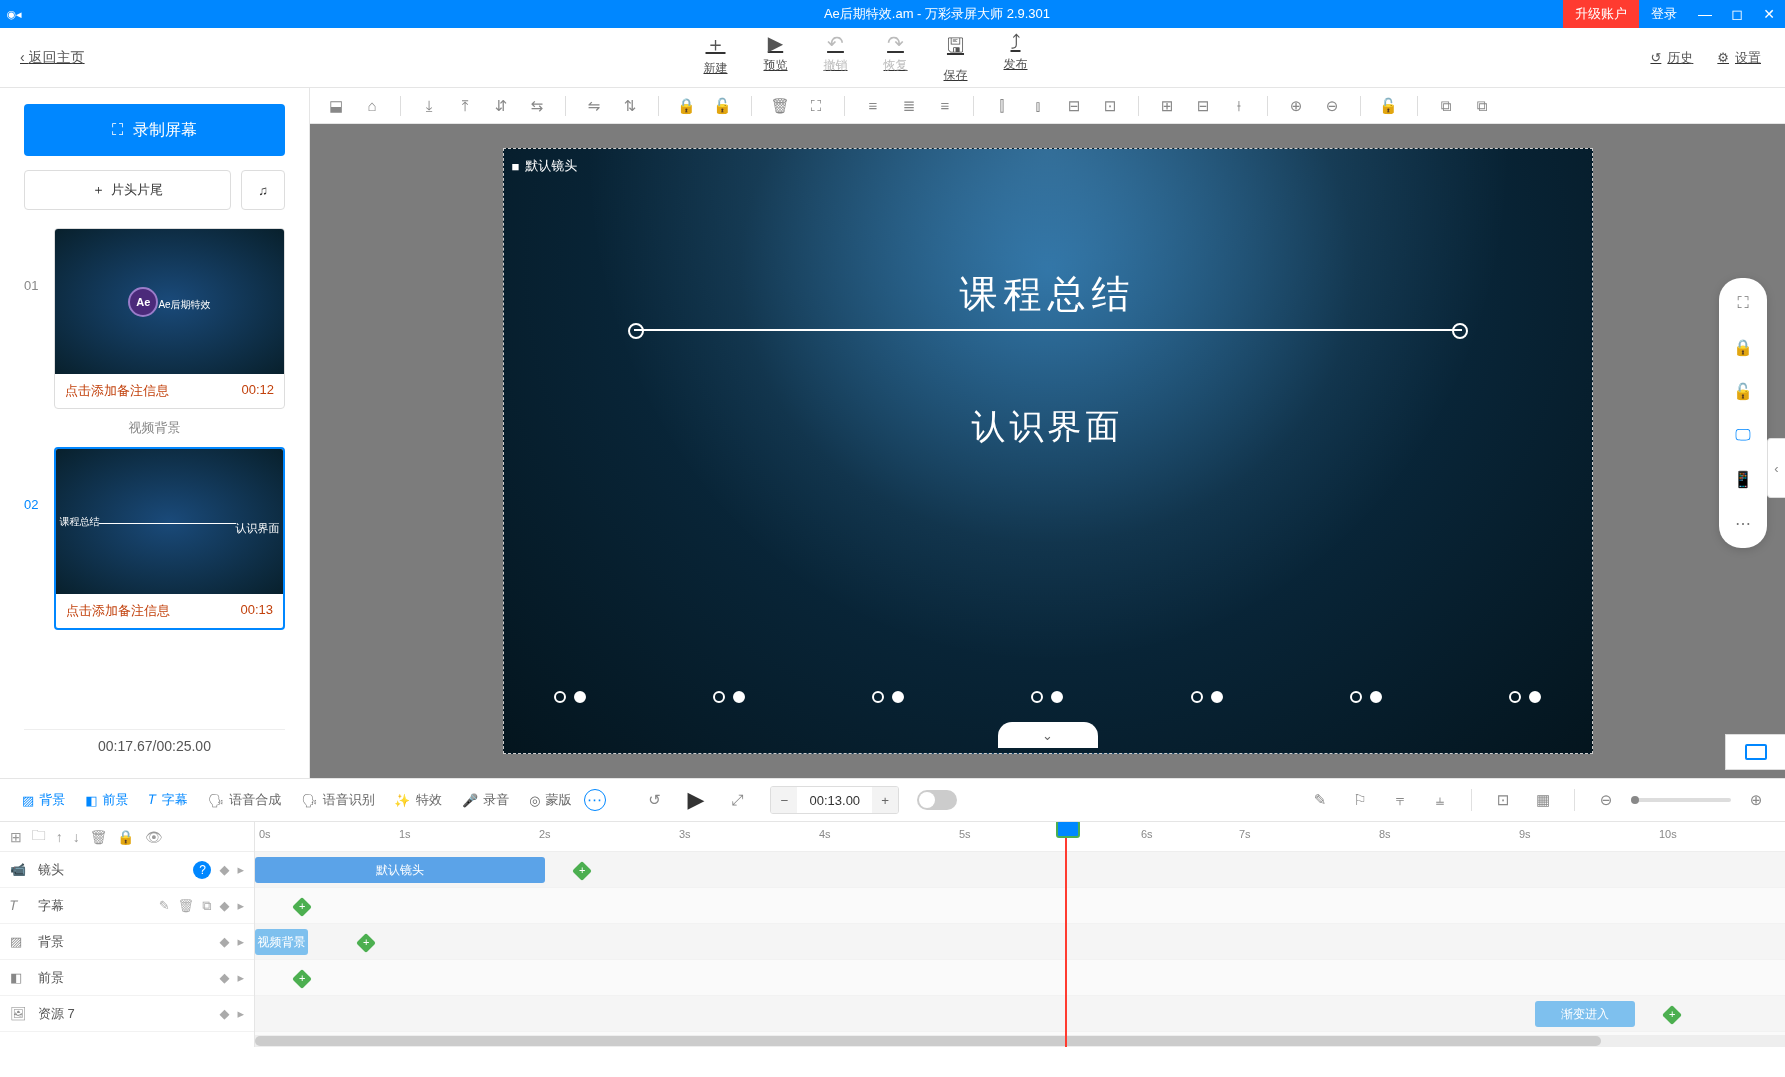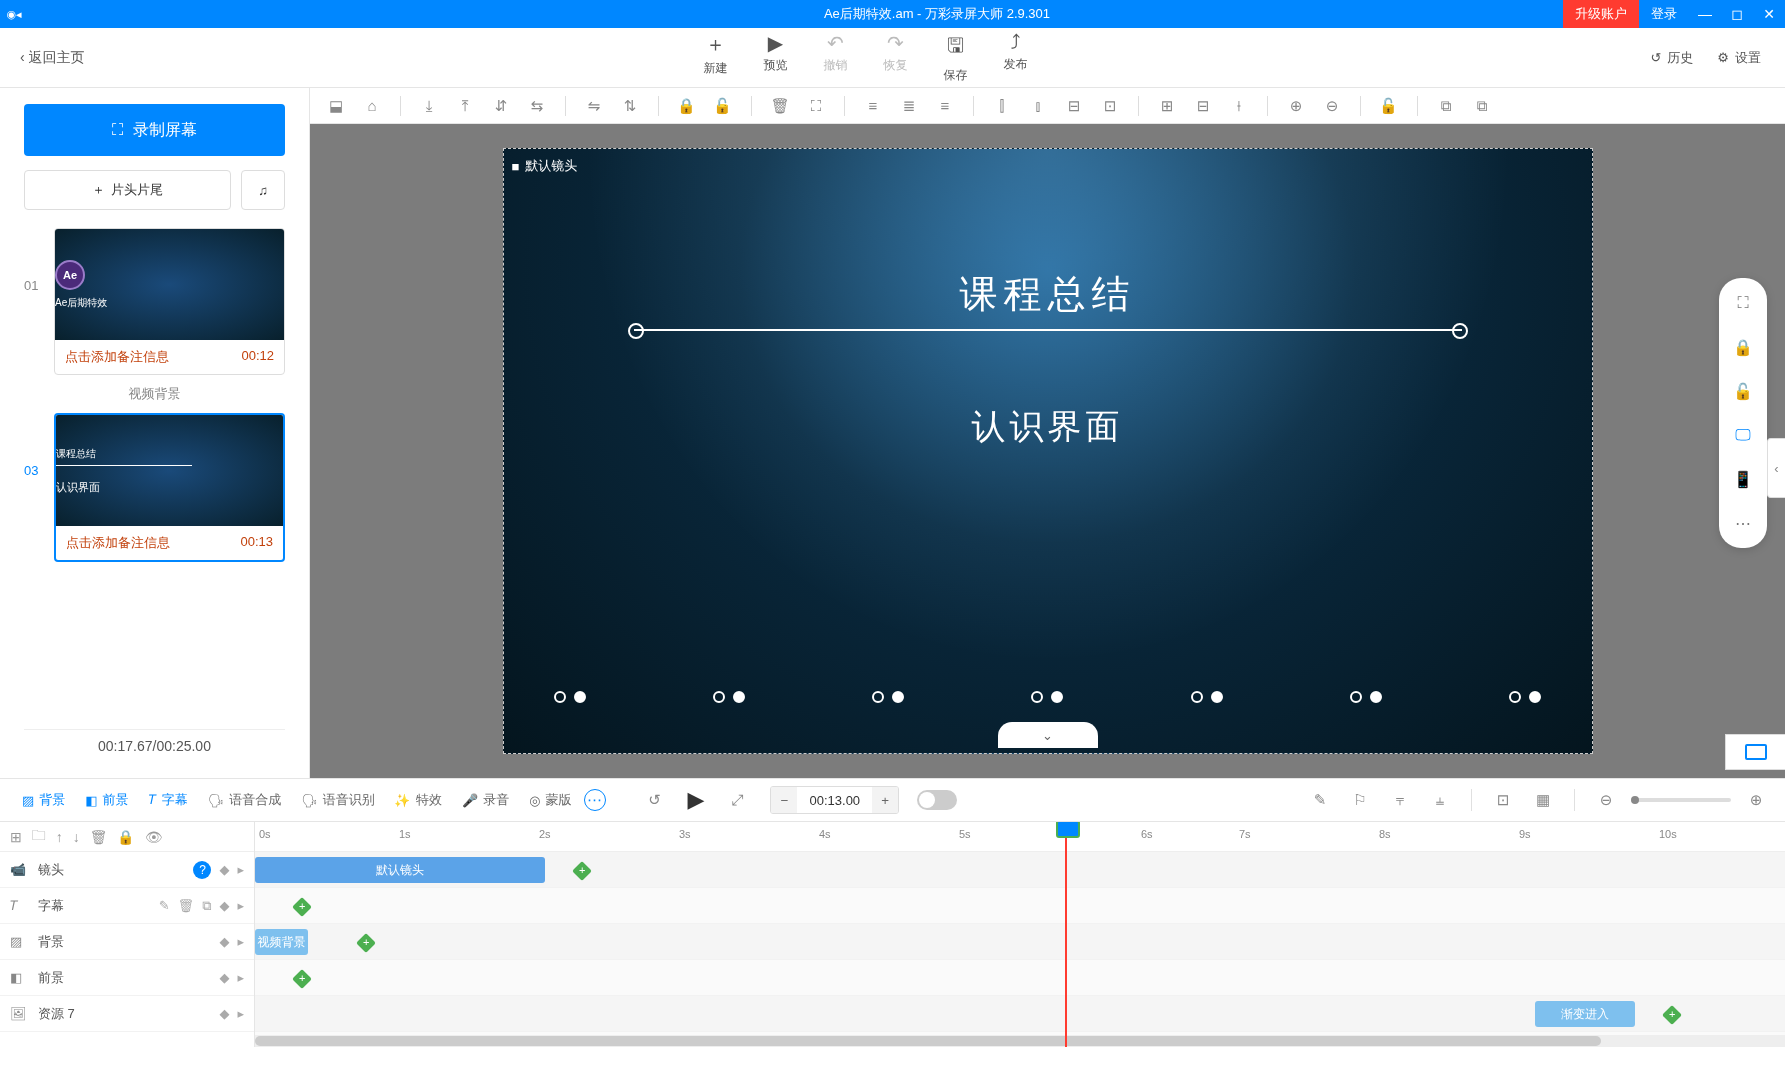--- a/index.html
+++ b/index.html
@@ -10,21 +10,21 @@
 .titlebar .logo { width: 28px; height: 28px; display: flex; align-items: center; justify-content: center; font-size: 11px; }
 .titlebar .menus { display: flex; gap: 0; }
 .titlebar .menu-item { padding: 16px 14px; line-height: 28px; font-size: 13px; cursor: pointer; margin-top: 48px; }
 .titlebar .title-center { flex: 1; text-align: center; font-size: 13px; }
 .titlebar .right-controls { display: flex; align-items: center; }
 .titlebar .upgrade { background: #ff3b30; padding: 0 12px; line-height: 28px; font-size: 13px; }
 .titlebar .login { padding: 0 12px; line-height: 28px; font-size: 13px; }
 .titlebar .win-btn { width: 32px; height: 28px; display: flex; align-items: center; justify-content: center; font-size: 14px; }
 
 
-.toolbar { height: 60px; border-bottom: 1px solid #e5e5e5; display: flex; align-items: center; }
+.toolbar { height: 60px; border-bottom: 1px solid #e5e5e5; display: flex; align-items: center; text-decoration: underline; }
 .back-home { padding: 0 20px; color: #555; font-size: 14px; cursor: pointer; }
 .toolbar-center { flex: 1; display: flex; justify-content: center; gap: 36px; }
 .toolbar-btn { display: flex; flex-direction: column; align-items: center; gap: 2px; color: #555; cursor: pointer; }
 .toolbar-btn.disabled { color: #bbb; }
 .toolbar-btn .icon { font-size: 20px; }
 .toolbar-btn .label { font-size: 12px; }
 .toolbar-right { display: flex; gap: 24px; padding: 0 24px; color: #555; }
 .toolbar-right-item { display: flex; align-items: center; gap: 6px; cursor: pointer; }
 
 
@@ -34,21 +34,21 @@
 .intro-row { display: flex; gap: 10px; margin-top: 14px; }
 .intro-btn { flex: 1; height: 40px; border: 1px solid #ddd; border-radius: 4px; display: flex; align-items: center; justify-content: center; gap: 6px; cursor: pointer; }
 .music-btn { width: 44px; height: 40px; border: 1px solid #ddd; border-radius: 4px; display: flex; align-items: center; justify-content: center; cursor: pointer; }
 .scene-list { margin-top: 18px; flex: 1; overflow-y: auto; }
 .scene-item { margin-bottom: 6px; display: flex; align-items: flex-start; gap: 8px; }
 .scene-num { width: 22px; color: #888; font-size: 13px; padding-top: 50px; }
 .scene-num.active { color: #0087ff; }
 .scene-card { flex: 1; border-radius: 4px; overflow: hidden; }
 .scene-card.active { border: 2px solid #0087ff; }
 .scene-card:not(.active) { border: 1px solid #ddd; }
-.scene-thumb { height: 111px; background: radial-gradient(ellipse at center, #1a4a7a 0%, #08202c 100%); display: flex; flex-direction: column; justify-content: center; color: #fff; position: relative; }
+.scene-thumb { height: 145px; background: radial-gradient(ellipse at center, #1a4a7a 0%, #08202c 100%); display: flex; flex-direction: row; align-items: center; justify-content: center; color: #fff; position: relative; }
 .scene-thumb.thumb1 .ae-logo { width: 30px; height: 30px; border-radius: 50%; background: #4b2a7a; border: 2px solid #9a7cc9; display: flex; align-items: center; justify-content: center; font-size: 11px; font-weight: bold; }
 .scene-thumb.thumb1 .ae-text { font-size: 10px; margin-top: 6px; }
 .scene-thumb.thumb2 .t1 { font-size: 10px; }
 .scene-thumb.thumb2 .t2 { font-size: 11px; margin-top: 14px; }
 .scene-info { display: flex; justify-content: space-between; padding: 8px 10px; font-size: 13px; color: #c2410c; }
 .add-transition { text-align: center; color: #888; font-size: 13px; margin: 10px 0; }
 .time-display { text-align: center; color: #555; font-size: 14px; padding: 8px 0; border-top: 1px solid #eee; margin-top: auto; }
 
 
 .canvas-area { flex: 1; background: #7c7c7c; position: relative; display: flex; flex-direction: column; }
@@ -206,21 +206,21 @@
             <div class="ae-text">Ae后期特效</div>
           </div>
           <div class="scene-info">
             <span>点击添加备注信息</span>
             <span>00:12</span>
           </div>
         </div>
       </div>
       <div class="add-transition">视频背景</div>
       <div class="scene-item">
-        <div class="scene-num active">03</div>
+        <div class="scene-num active">02</div>
         <div class="scene-card active">
           <div class="scene-thumb thumb2">
             <div class="t1">课程总结</div>
             <div style="width:60%;height:1px;background:#fff;margin-top:4px;"></div>
             <div class="t2">认识界面</div>
           </div>
           <div class="scene-info">
             <span>点击添加备注信息</span>
             <span>00:13</span>
           </div>

